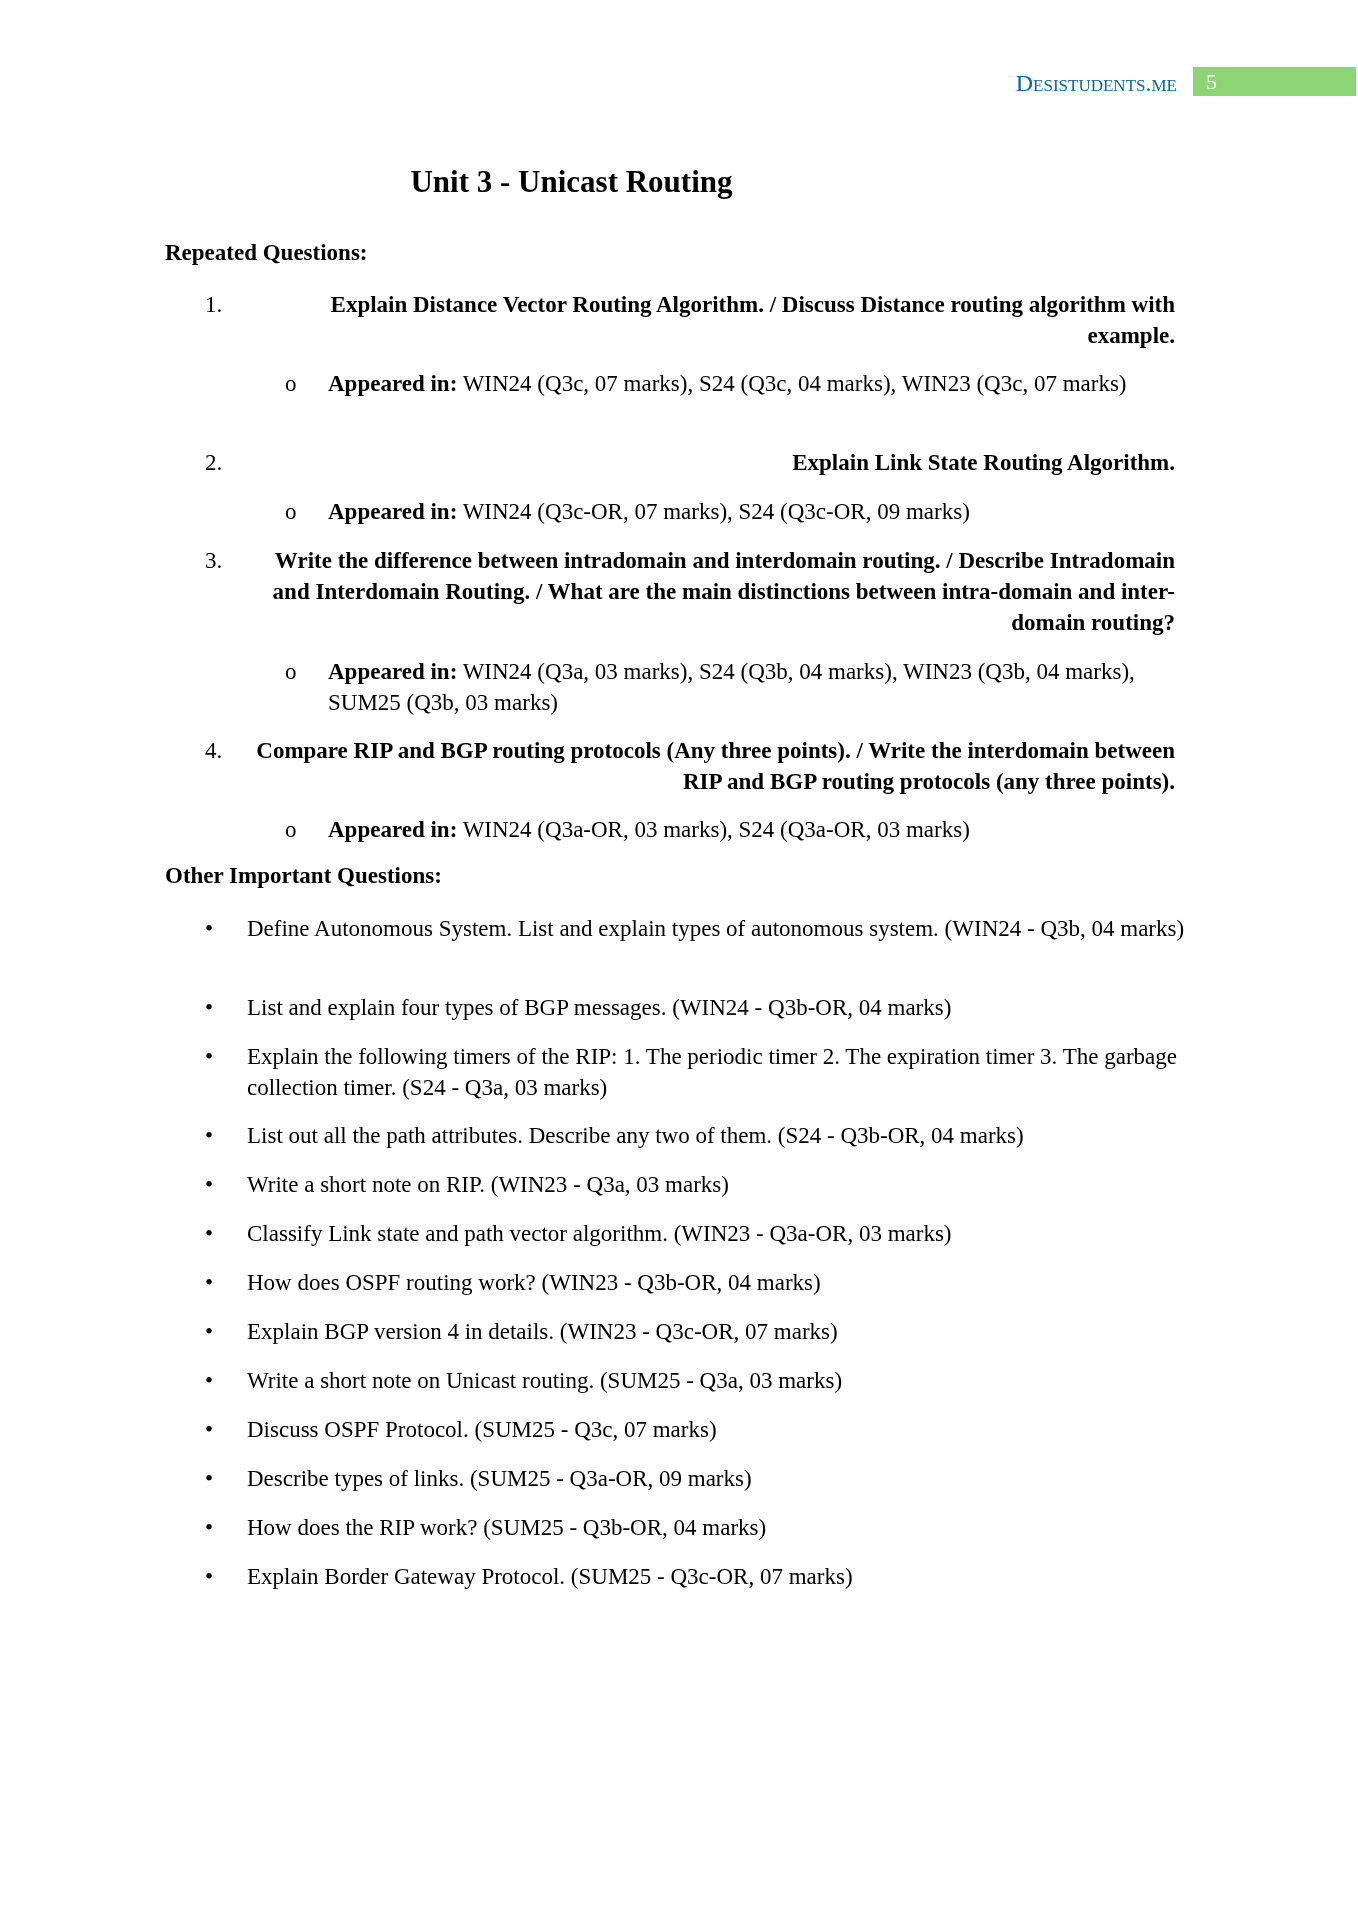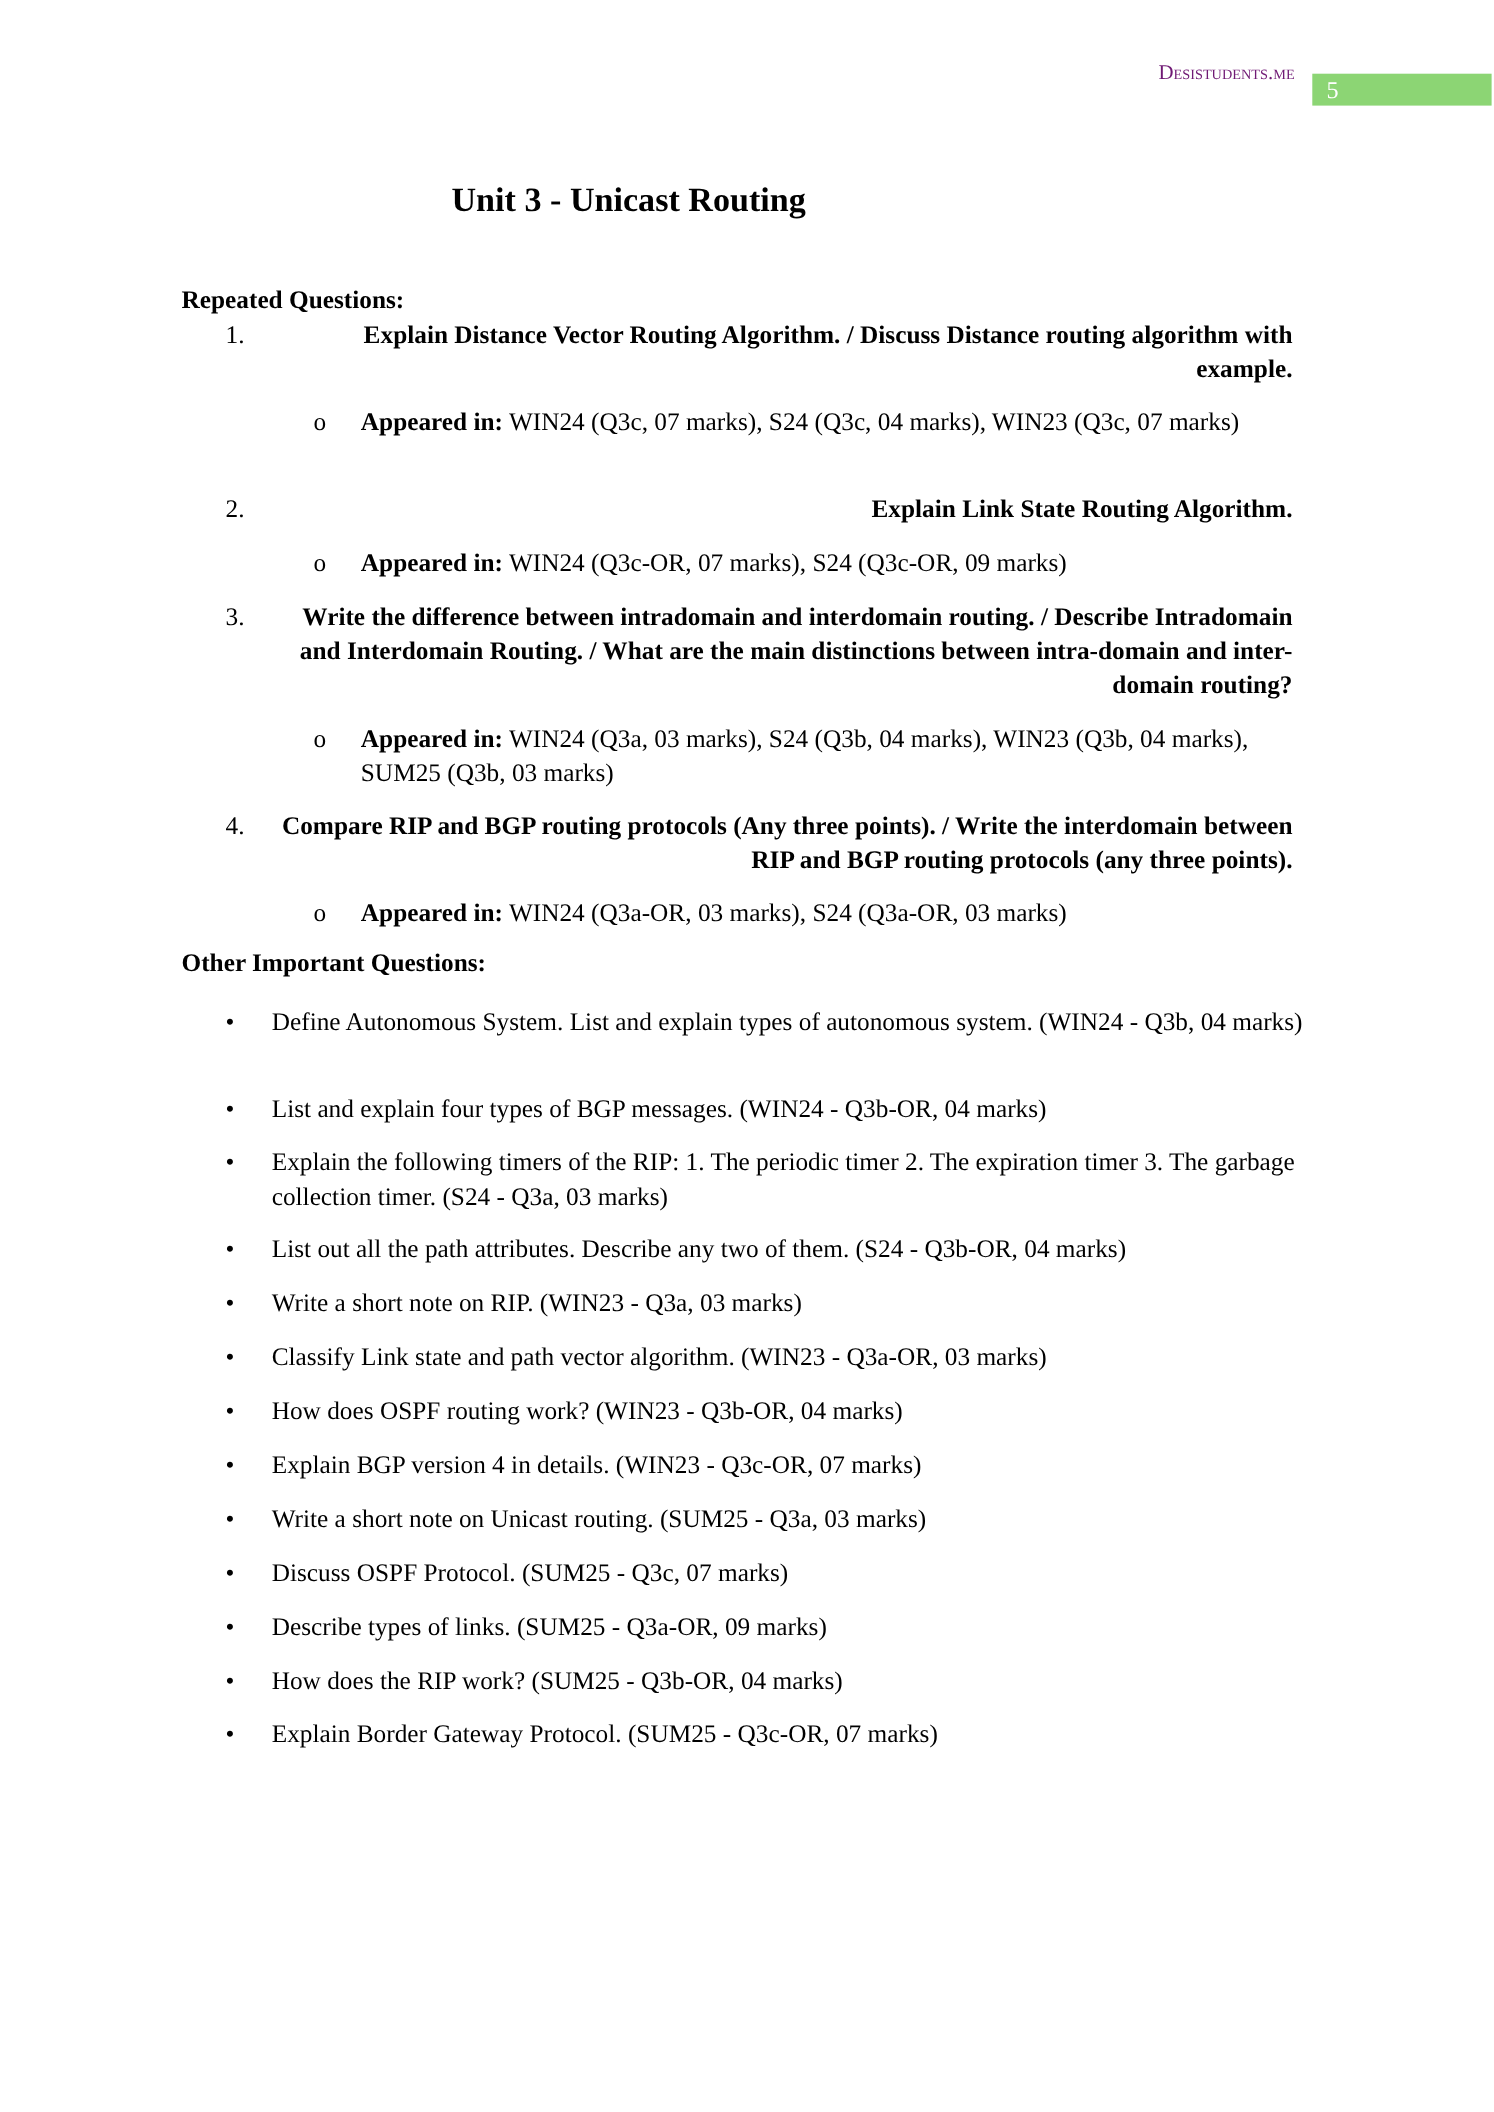--- a/index.html
+++ b/index.html
@@ -2,22 +2,22 @@
 <html><head>
 <meta charset="utf-8">
 <style>
   html, body { margin: 0; padding: 0; background: #ffffff; }
   body {
     width: 1358px; height: 1920px; position: relative; overflow: hidden;
     font-family: "Liberation Serif", "DejaVu Serif", serif;
     color: #000;
   }
   .header-site {
-    position: absolute; right: 181px; top: 56px;
-    font-size: 19px; color: #701a75; font-variant: small-caps;
+    position: absolute; right: 181px; top: 70px;
+    font-size: 24px; color: #0369a1; font-variant: small-caps;
     letter-spacing: 0px;
   }
   .page-badge {
     position: absolute; left: 1193px; top: 67px; width: 163px; height: 29px;
     background: #8cd574;
   }
   .page-badge span {
     position: absolute; left: 13px; top: 0px; font-size: 22px; color: #ffffff; line-height: 29px;
   }
   .title {
@@ -49,21 +49,21 @@
 
 <div>
   <div class="header-site">Desistudents.me</div>
   <div class="page-badge" style="background: rgb(140, 213, 116);">
     <span>5</span>
   </div>
 </div>
 
 <div class="title">Unit 3 - Unicast Routing</div>
 
-<div class="section-head" style="top:240px;margin-top:20px;">Repeated Questions:</div>
+<div class="section-head" style="top:240px;">Repeated Questions:</div>
 
 <div class="q" style="top:289px;">
   <span class="num">1.</span>
   <span class="txt">Explain Distance Vector Routing Algorithm. / Discuss Distance routing algorithm with example.</span>
 </div>
 <div class="appeared" style="top:368px;">
   <span class="o">o</span>
   <span class="body"><b>Appeared in:</b><span> WIN24 (Q3c, 07 marks), S24 (Q3c, 04 marks), WIN23 (Q3c, 07 marks)</span></span>
 </div>
 

